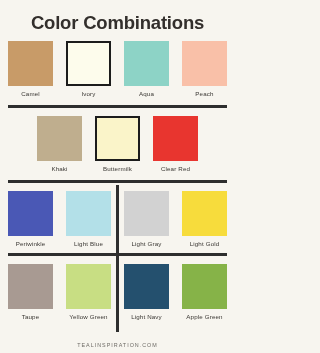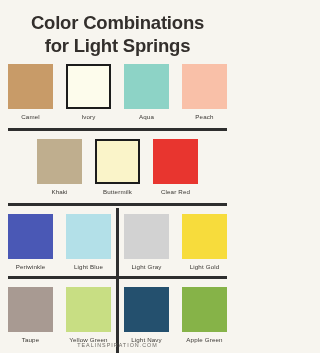--- a/index.html
+++ b/index.html
@@ -108,21 +108,20 @@
     color: #6d6a65;
   }
 </style>
 </head>
 <body>
 
 <div class="pin">
 
   <div class="title-block">
     <span class="title-line">Color Combinations</span>
-    <span class="title-line">for Light Springs</span>
   </div>
 
   <div class="rows">
 
     <div class="row row-1">
         <div class="cell">
           <div class="swatch" style="background: rgb(200, 155, 104);"></div>
           <div class="cell-label">Camel</div>
         </div>
         <div class="cell">

